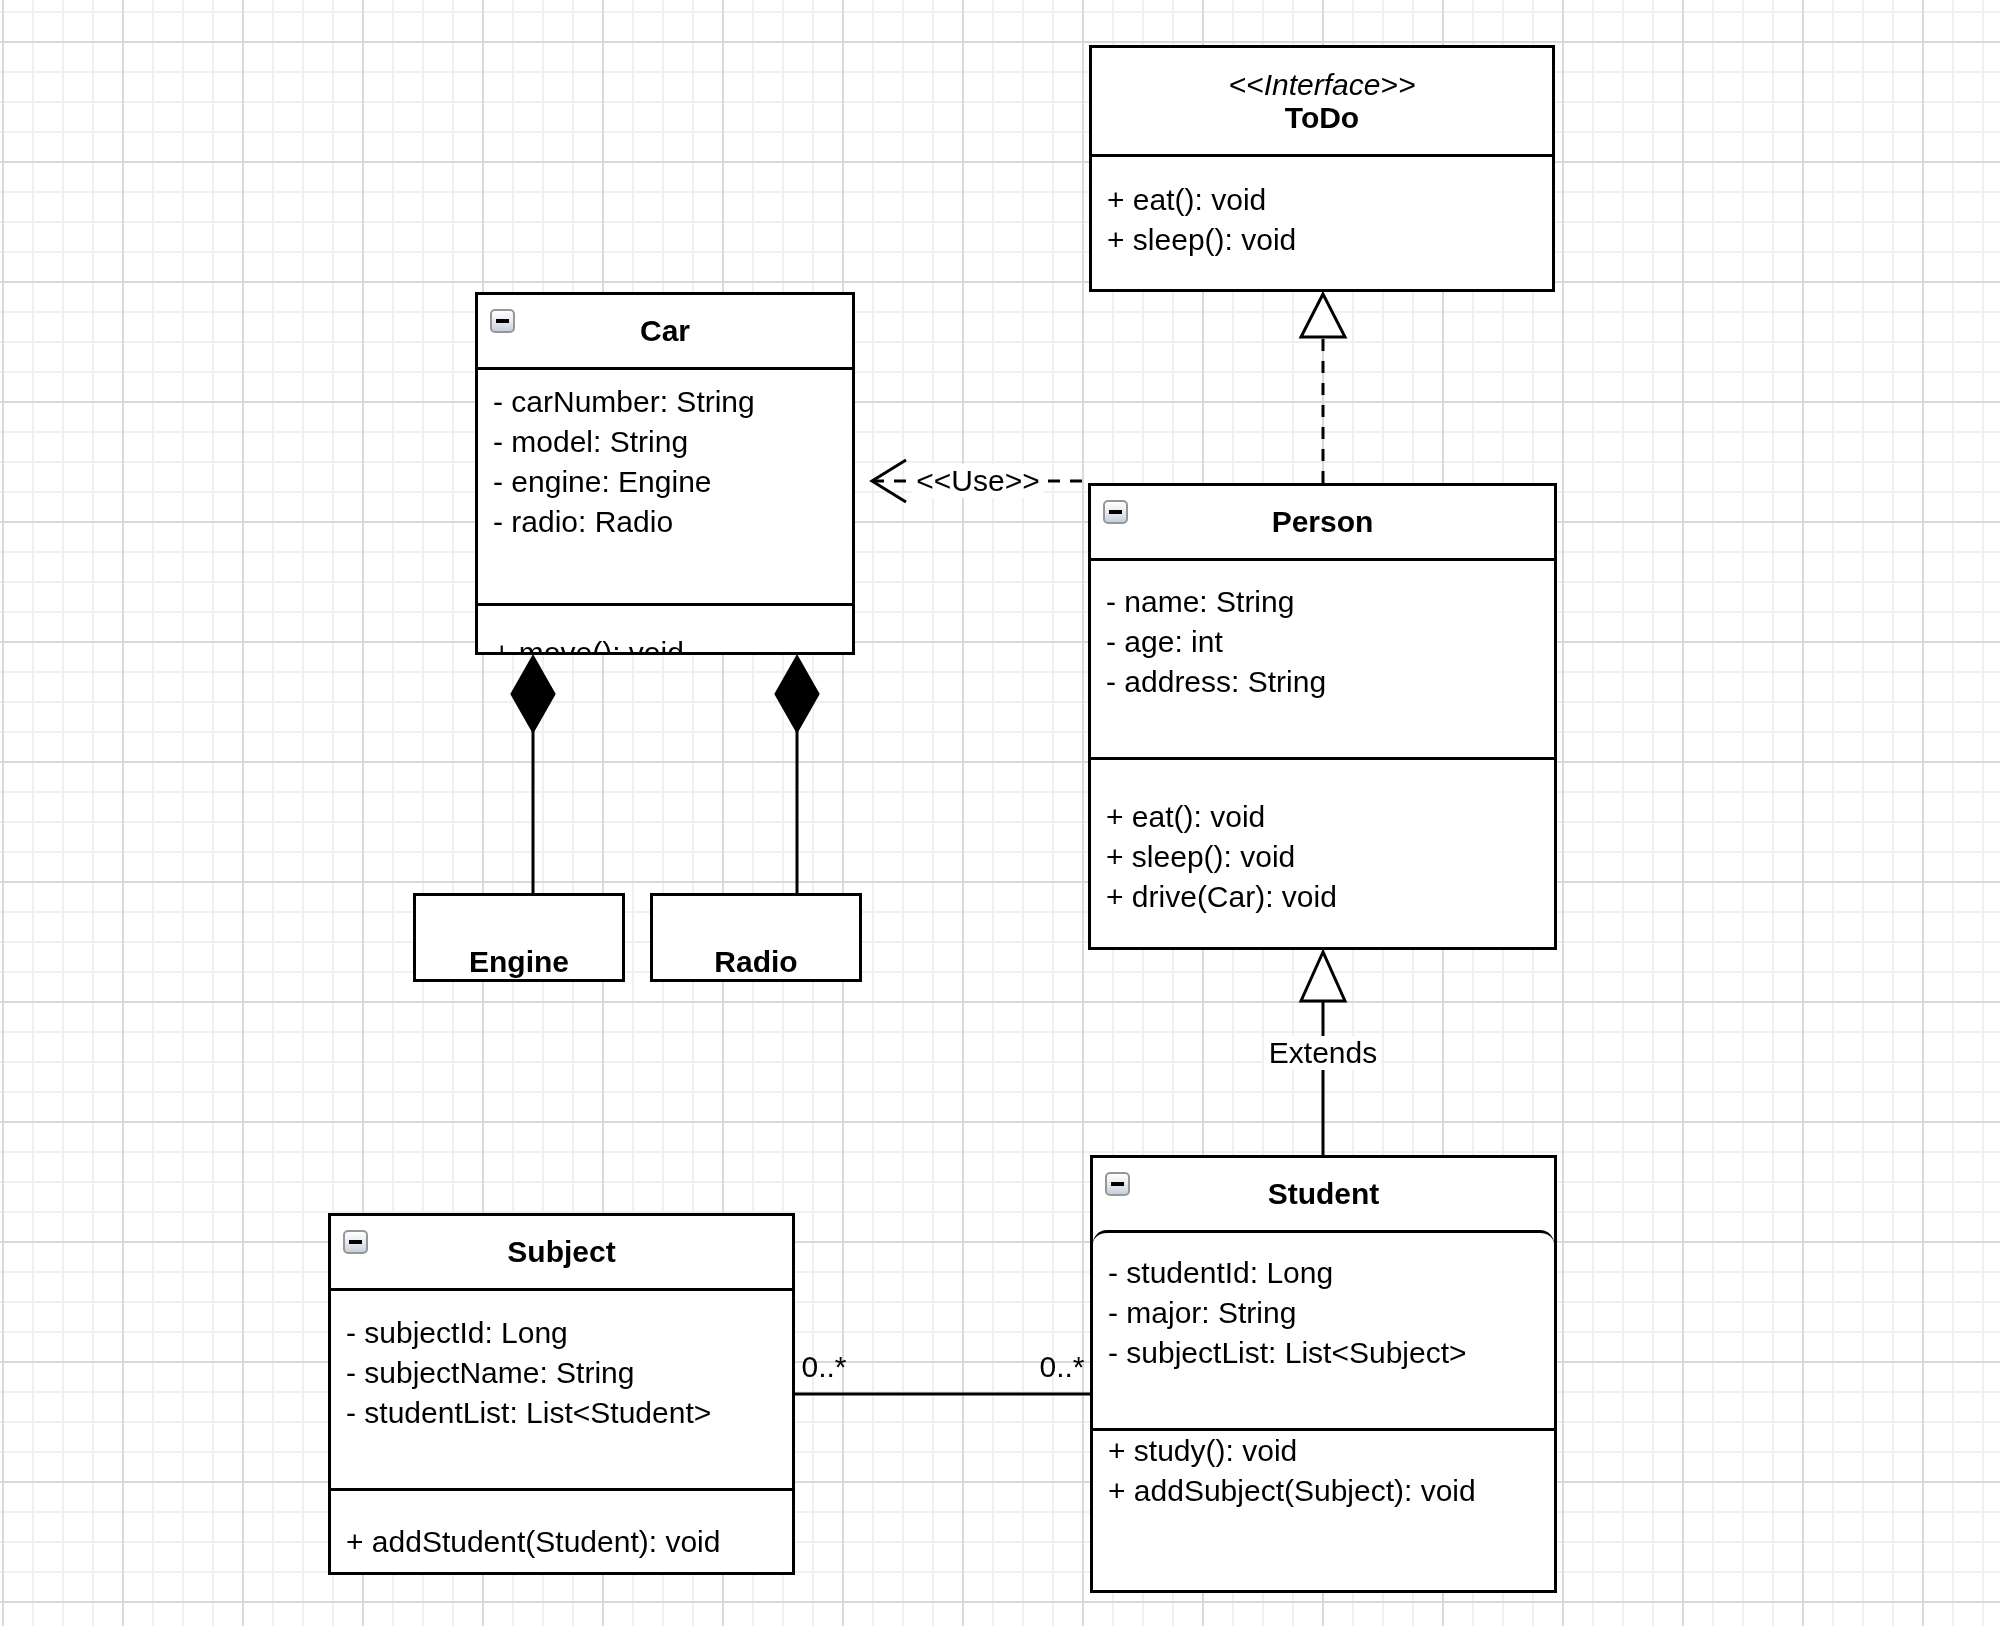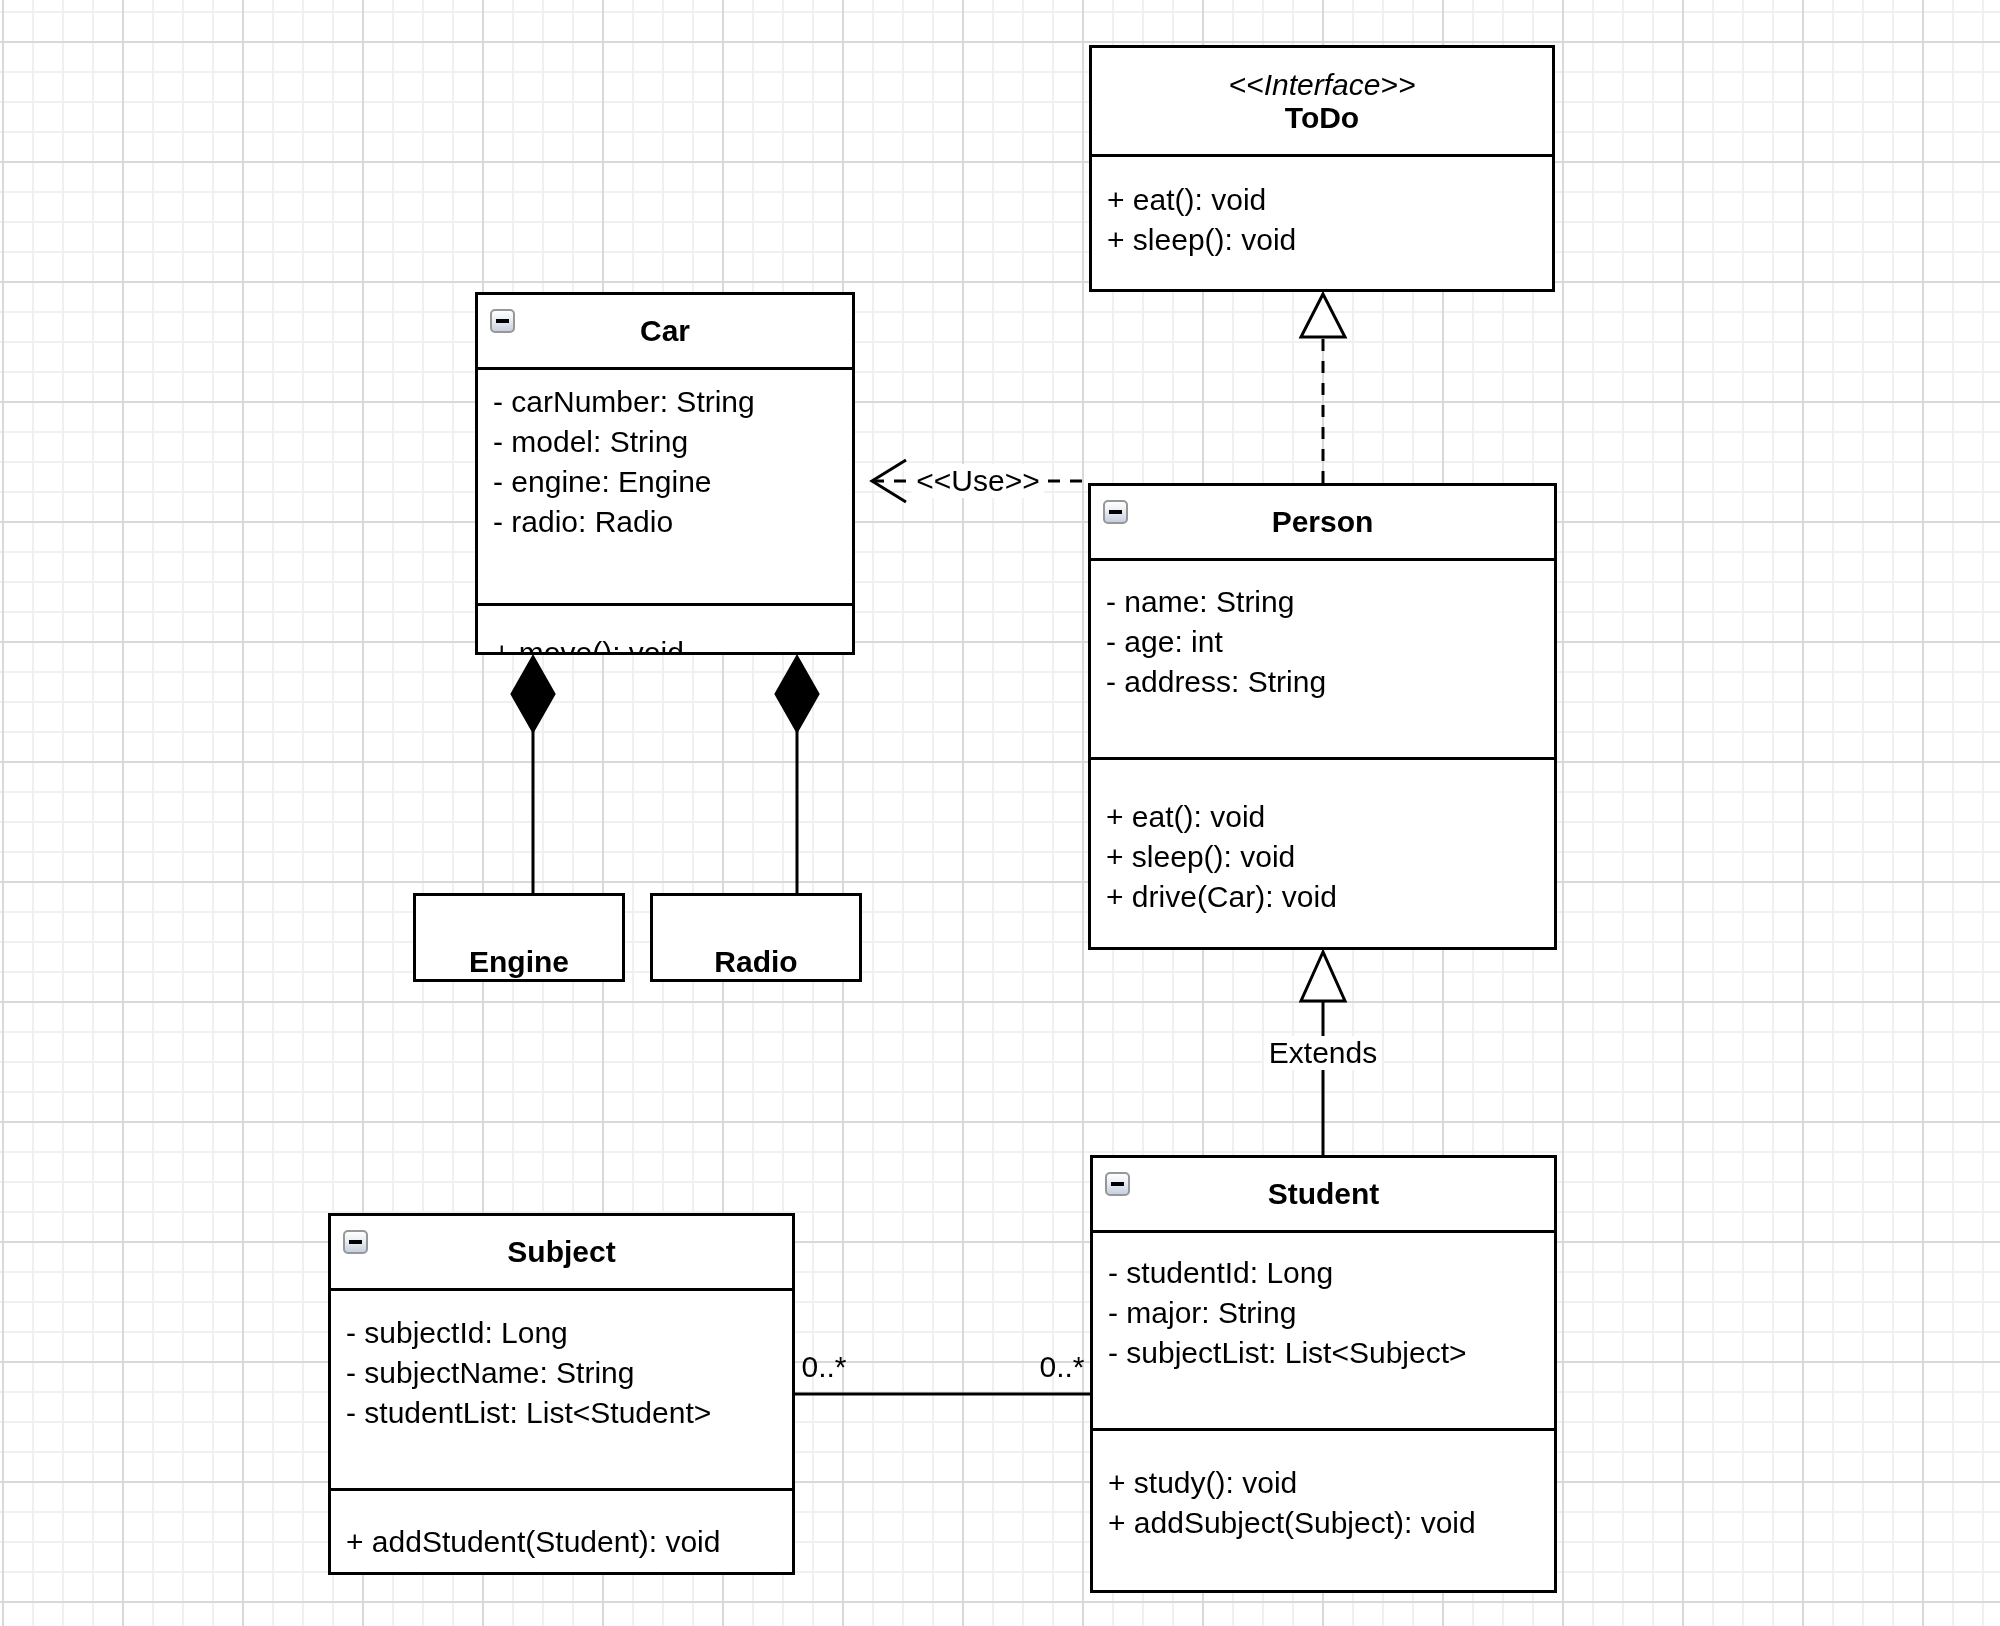--- a/index.html
+++ b/index.html
@@ -168,26 +168,26 @@
     </div>
   </div>
 
   <div class="class-box" style="left:1090px; top:1155px; width:467px; height:438px;">
     <div class="cb-title" style="height:72px;">
       <div class="collapse">
         <span class="collapse-minus"></span>
       </div>
       <span>Student</span>
     </div>
-    <div class="section" style="height:198px; padding-top:20px;">
+    <div class="section" style="height:198px; padding-top:20px;border-radius:14px;">
       <div class="member">- studentId: Long</div>
       <div class="member">- major: String</div>
       <div class="member">- subjectList: List&lt;Subject&gt;</div>
     </div>
-    <div class="section" style="flex:1 1 auto; padding-top:32px;">
+    <div class="section" style="flex:1 1 auto; ">
       <div class="member">+ study(): void</div>
       <div class="member">+ addSubject(Subject): void</div>
     </div>
   </div>
 
   <svg class="edges" viewBox="0 0 2000 1626" xmlns="http://www.w3.org/2000/svg">
 
     <g stroke="#000" stroke-width="3" fill="none">
       <line x1="1323" y1="483" x2="1323" y2="337" stroke-dasharray="12 10"></line>
       <polygon points="1323,294 1301,337 1345,337" fill="#ffffff"></polygon>

